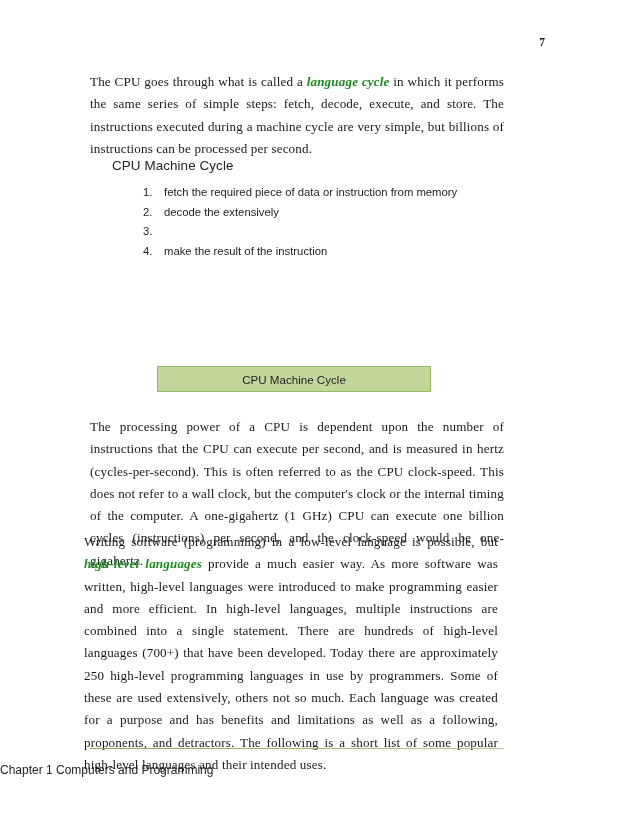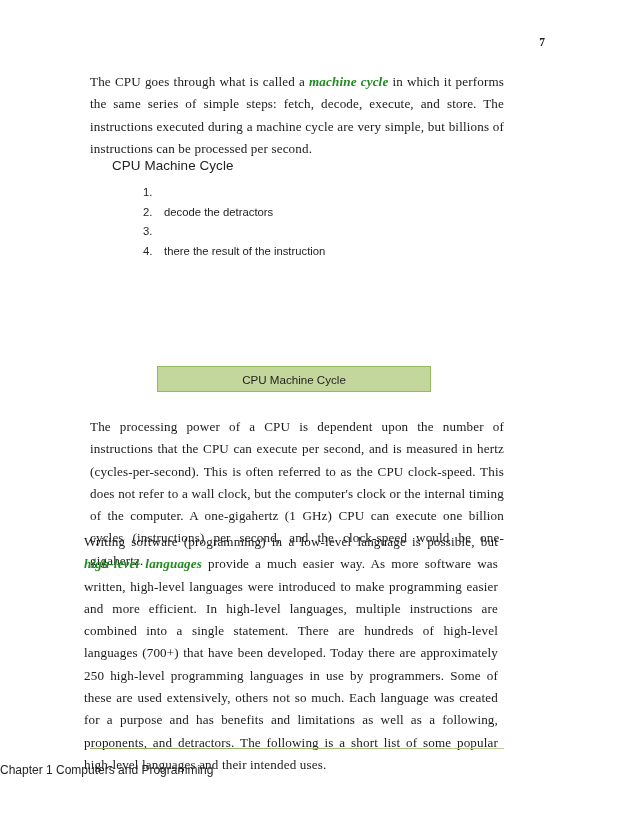--- a/index.html
+++ b/index.html
@@ -145,38 +145,39 @@
     color: #232323;
   }
 </style>
 </head>
 <body>
 
 <div class="page">
 
   <div class="page-number">7</div>
 
-  <p class="body-par par-1"><span>The CPU goes through what is called a </span><span class="accent">machine cycle</span><span> in which it performs the same series of simple steps: fetch, decode, execute, and store.  The instructions executed during a machine cycle are very simple, but billions of instructions can be processed per second.</span></p>
+  <p class="body-par par-1"><span>The CPU goes through what is called a </span><span class="accent">language cycle</span><span> in which it performs the same series of simple steps: fetch, decode, execute, and store.  The instructions executed during a machine cycle are very simple, but billions of instructions can be processed per second.</span></p>
 
   <div class="sub-heading">CPU Machine Cycle</div>
 
   <div class="steps">
     <div class="step-row">
       <span class="step-num">1.</span>
+      <span class="step-text">fetch the required piece of data or instruction from memory</span>
     </div>
     <div class="step-row">
       <span class="step-num">2.</span>
-      <span class="step-text">decode the detractors</span>
+      <span class="step-text">decode the extensively</span>
     </div>
     <div class="step-row">
       <span class="step-num">3.</span>
     </div>
     <div class="step-row">
       <span class="step-num">4.</span>
-      <span class="step-text">there the result of the instruction</span>
+      <span class="step-text">make the result of the instruction</span>
     </div>
   </div>
 
 
   <div class="caption-box">
     <span>CPU Machine Cycle</span>
   </div>
 
   <p class="body-par par-2">The processing power of a CPU is dependent upon the number of instructions that the CPU can execute per second, and is measured in hertz (cycles-per-second).  This is often referred to as the CPU clock-speed.  This does not refer to a wall clock, but the computer's clock or the internal timing of the computer. A one-gigahertz (1 GHz) CPU can execute one billion cycles (instructions) per second, and the clock-speed would be one-gigahertz.</p>
 

